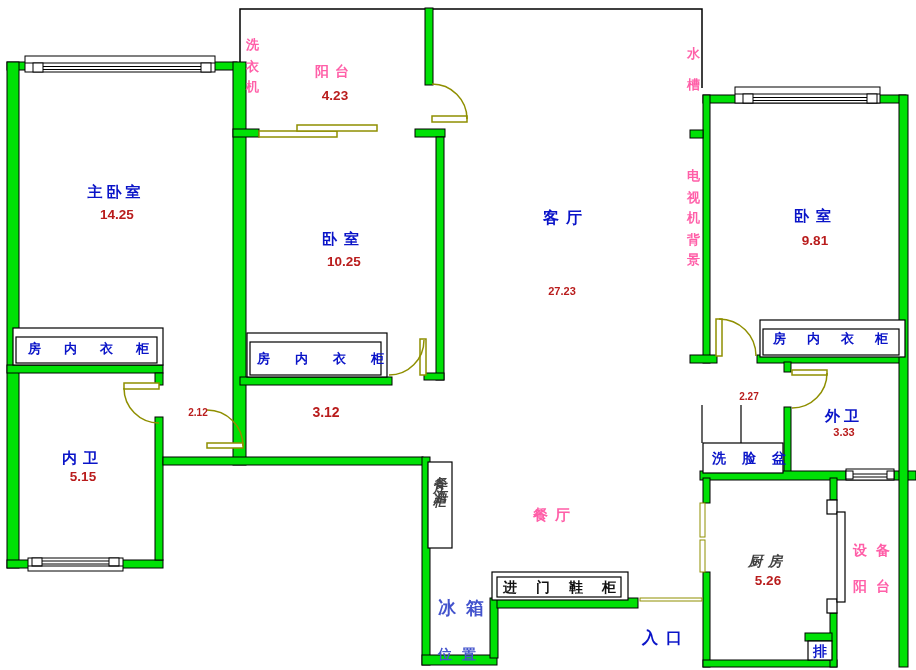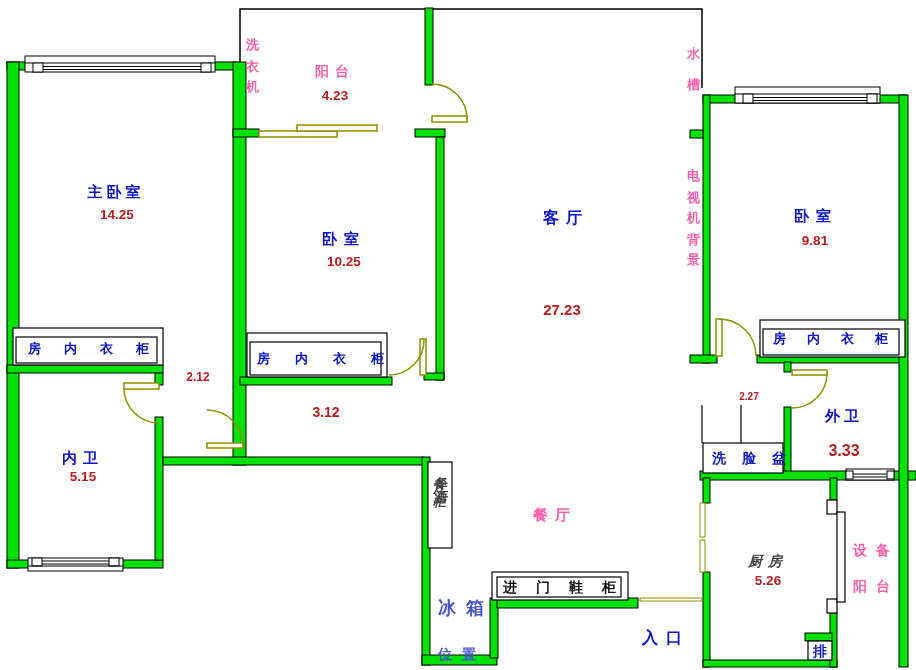--- a/index.html
+++ b/index.html
@@ -162,43 +162,43 @@
     </g>
   </svg>
 
   <div class="lbl blue ctr" style="left:76px;top:184px;width:80px;font-size:15px;letter-spacing:4px;">主卧室</div>
   <div class="lbl purple ctr" style="left:95px;top:208px;width:44px;font-size:13.5px;">14.25</div>
 
   <div class="lbl blue ctr" style="left:316px;top:231px;width:56px;font-size:15px;letter-spacing:7px;">卧室</div>
   <div class="lbl purple ctr" style="left:322px;top:255px;width:44px;font-size:13.5px;">10.25</div>
 
   <div class="lbl blue ctr" style="left:538px;top:210px;width:56px;font-size:16px;letter-spacing:7px;">客厅</div>
-  <div class="lbl purple ctr" style="left:540px;top:302px;width:44px;font-size:15px;">27.23</div>
+  <div class="lbl purple ctr" style="left:540px;top:286px;width:44px;font-size:11px;">27.23</div>
 
   <div class="lbl blue ctr" style="left:788px;top:208px;width:56px;font-size:15px;letter-spacing:7px;">卧室</div>
   <div class="lbl purple ctr" style="left:795px;top:234px;width:40px;font-size:13.5px;">9.81</div>
 
   <div class="lbl pink ctr" style="left:310px;top:64px;width:50px;font-size:14px;letter-spacing:6px;">阳台</div>
   <div class="lbl purple ctr" style="left:315px;top:89px;width:40px;font-size:13.5px;">4.23</div>
 
   <div class="lbl blue ctr" style="left:58px;top:450px;width:50px;font-size:15px;letter-spacing:6px;">内卫</div>
   <div class="lbl purple ctr" style="left:63px;top:470px;width:40px;font-size:13.5px;">5.15</div>
 
   <div class="lbl blue ctr" style="left:822px;top:408px;width:44px;font-size:15px;letter-spacing:4px;">外卫</div>
-  <div class="lbl purple ctr" style="left:824px;top:443px;width:40px;font-size:16px;">3.33</div>
+  <div class="lbl purple ctr" style="left:824px;top:427px;width:40px;font-size:11px;">3.33</div>
 
   <div class="lbl red ctr" style="left:743px;top:554px;width:50px;font-size:14px;letter-spacing:6px;">厨房</div>
   <div class="lbl purple ctr" style="left:748px;top:574px;width:40px;font-size:13.5px;">5.26</div>
 
   <div class="lbl pink ctr" style="left:529px;top:472px;width:52px;font-size:15px;letter-spacing:7px;margin-top:35px;">餐厅</div>
 
   <div class="lbl pink ctr" style="left:850px;top:543px;width:52px;font-size:14px;letter-spacing:9px;">设备</div>
   <div class="lbl pink ctr" style="left:850px;top:579px;width:52px;font-size:14px;letter-spacing:9px;">阳台</div>
 
-  <div class="lbl purple ctr" style="left:178px;top:371px;width:40px;font-size:12px;">2.12</div>
+  <div class="lbl purple ctr" style="left:178px;top:408px;width:40px;font-size:10px;">2.12</div>
   <div class="lbl purple ctr" style="left:306px;top:405px;width:40px;font-size:14px;">3.12</div>
   <div class="lbl purple ctr" style="left:729px;top:392px;width:40px;font-size:10px;">2.27</div>
 
   <div class="lbl pink vert" style="left:246px;top:27px;font-size:13px;letter-spacing:21px;">洗衣机</div>
   <div class="lbl pink vert" style="left:687px;top:36px;font-size:13px;letter-spacing:31px;">水槽</div>
   <div class="lbl pink vert" style="left:687px;top:158px;font-size:13px;letter-spacing:21px;">电视机背景</div>
   <div class="lbl red vert" style="left:433px;top:466px;font-size:13px;letter-spacing:6px;">餐厅酒柜</div>
 
   <div class="lbl blue" style="left:28px;top:342px;font-size:13px;letter-spacing:23px;">房内衣柜</div>
   <div class="lbl blue" style="left:257px;top:352px;font-size:13px;letter-spacing:25px;">房内衣柜</div>

